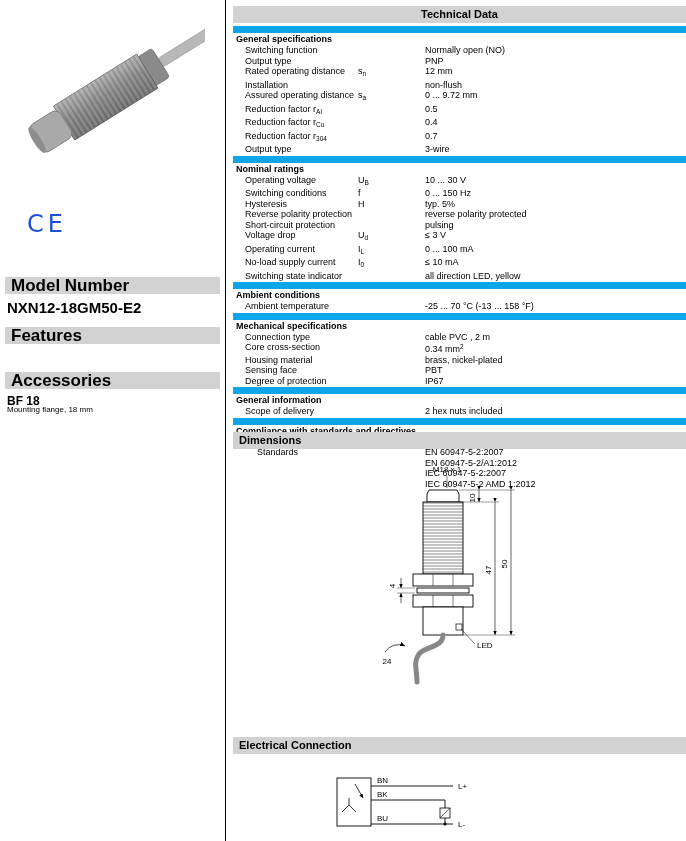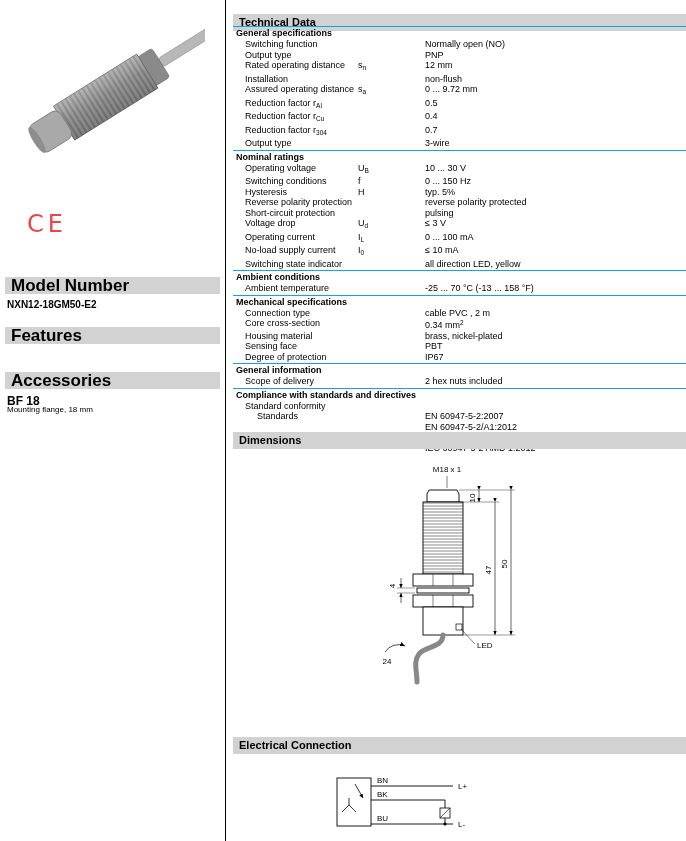--- a/index.html
+++ b/index.html
@@ -4,40 +4,40 @@
 <style>
   html,body{margin:0;padding:0;}
   body{
     width:686px;height:841px;background:#fff;color:#000;
     font-family:"Liberation Sans",sans-serif;position:relative;overflow:hidden;
   }
   #divider{position:absolute;left:225px;top:0;width:1px;height:841px;background:#000;}
   
   #left{position:absolute;left:5px;top:0;width:215px;height:841px;}
   .photo{position:absolute;left:0;top:22px;width:200px;height:165px;}
-  .ce{position:absolute;left:22px;top:210px;font-size:24px;letter-spacing:4px;color:#ef4444;
+  .ce{position:absolute;left:22px;top:210px;font-size:24px;letter-spacing:4px;color:#1d4ed8;
       font-family:"DejaVu Sans",sans-serif;}
   .bar{background:#d2d2d2;font-weight:bold;font-size:17px;line-height:13px;padding:2px 6px;width:203px;}
   .bar.b1{position:absolute;top:277px;}
   .bar.b2{position:absolute;top:327px;}
   .bar.b3{position:absolute;top:372px;}
-  .model{position:absolute;top:299px;left:2px;font-weight:bold;font-size:10px;}
+  .model{position:absolute;top:299px;left:2px;font-weight:bold;font-size:15px;}
   .feature{position:absolute;top:370px;left:4px;font-weight:bold;font-size:9.5px;}
   .feature .bullet{margin-right:8px;}
   .acc-name{position:absolute;top:394px;left:2px;font-weight:bold;font-size:12px;}
   .acc-desc{position:absolute;top:405px;left:2px;font-size:8px;}
   
   #right{position:absolute;left:233px;top:0;width:453px;height:841px;}
   #right .rbar{position:absolute;left:0;background:#d2d2d2;font-weight:bold;font-size:11px;
       line-height:13px;padding:2px 6px;width:441px;}
-  #tech-bar{top:14px;}
+  #tech-bar{top:6px;text-align:center;}
   #dim-bar{top:432px;}
   #elec-bar{top:737px;}
   #tech-table{position:absolute;top:25px;left:0;width:453px;}
-  .tsec{font-weight:bold;font-size:9px;line-height:11px;border-top:1px solid #0ea5e9;
+  .tsec{font-weight:bold;font-size:9px;line-height:11px;border-top:7px solid #0ea5e9;
         padding:1px 0 0 3px;margin-top:1px;}
   .trow{display:flex;font-size:9px;line-height:10.5px;}
   .tl{flex:0 0 113px;padding-left:12px;}
   .tl.ind2{padding-left:24px;flex:0 0 101px;}
   .ts{flex:0 0 67px;}
   .tv{flex:1;}
   sub{font-size:6.5px;vertical-align:-2px;}
   sup{font-size:6.5px;vertical-align:3px;}
   #dim-drawing{position:absolute;left:118px;top:456px;width:230px;height:268px;}
   #elec-drawing{position:absolute;left:100px;top:770px;width:160px;height:64px;}

